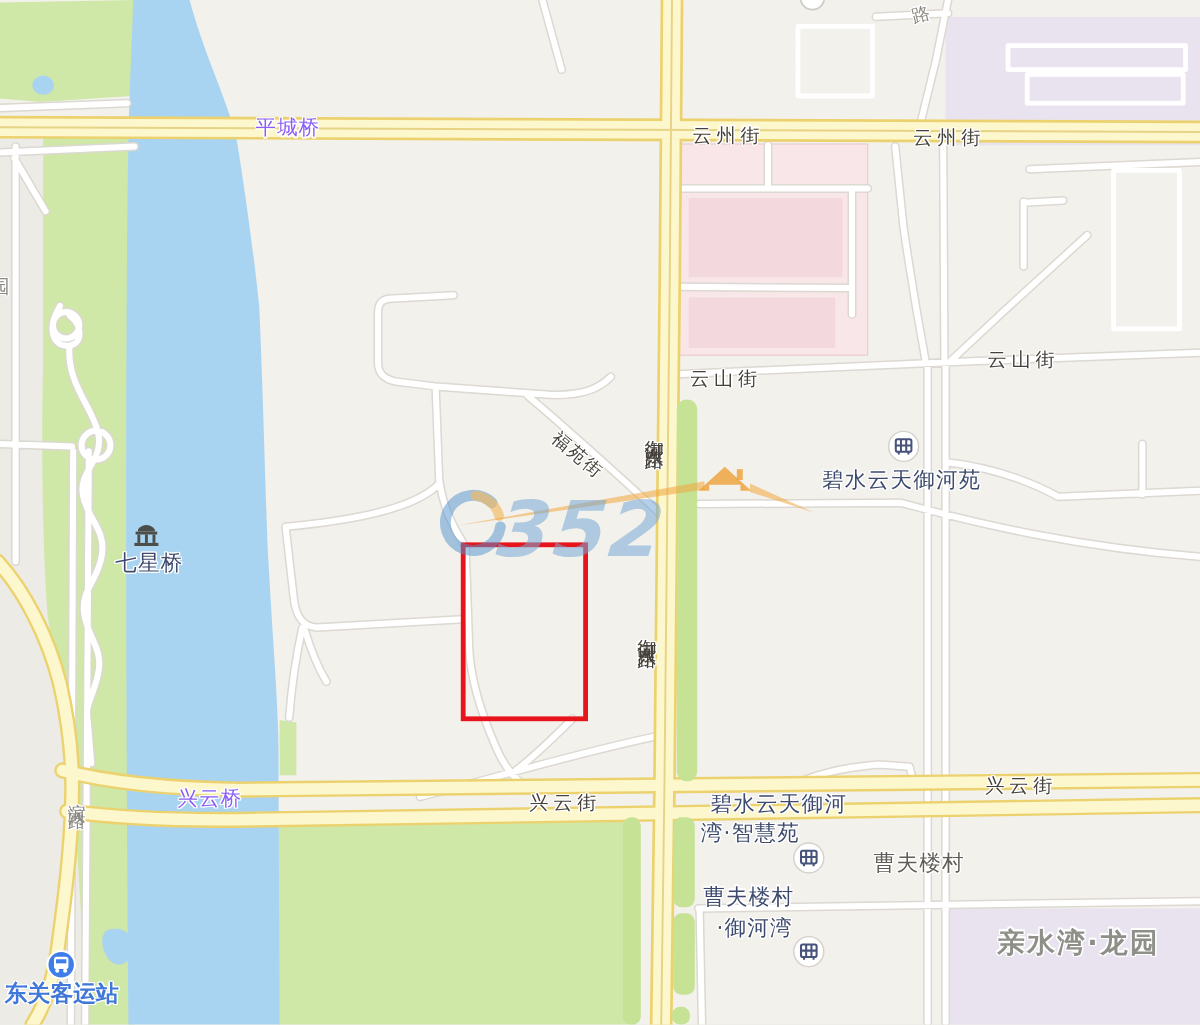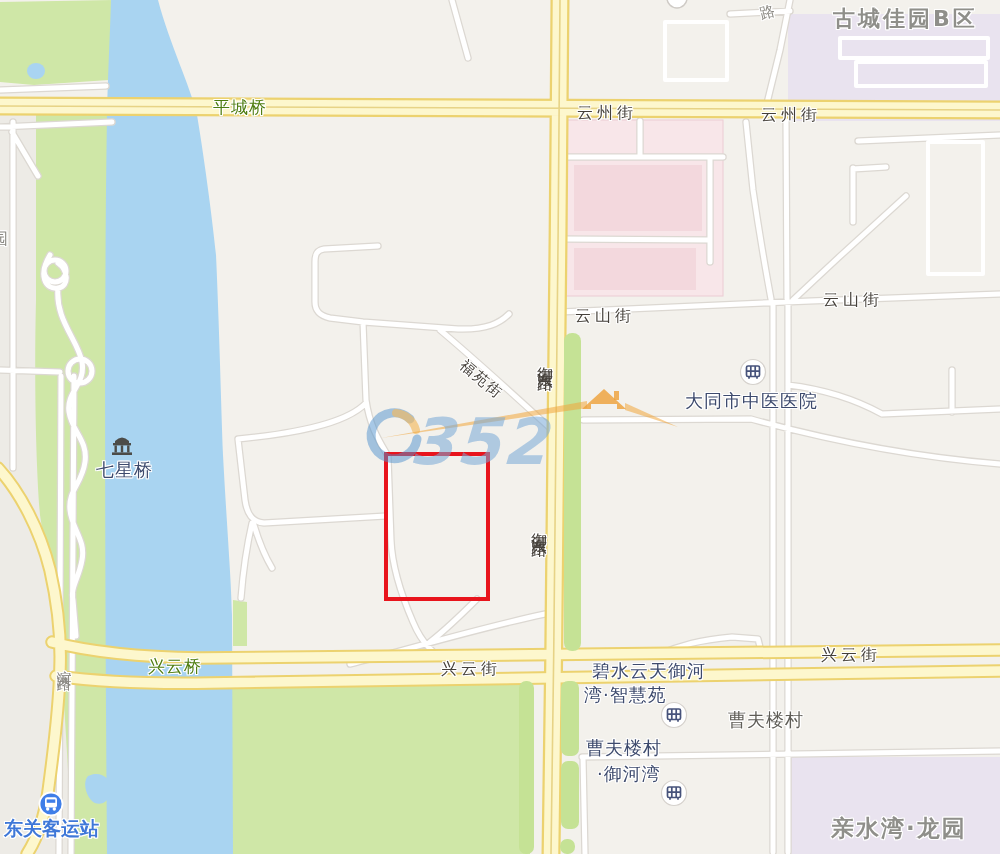--- a/index.html
+++ b/index.html
@@ -6,21 +6,21 @@
   #map-root{
     position:relative;width:1000px;height:854px;overflow:hidden;
     background:#f3f1ec;font-family:"DejaVu Sans","Liberation Sans",sans-serif;
     cursor:grab;
   }
   #map-root svg.base{position:absolute;left:0;top:0;z-index:0;}
   .lbl{position:absolute;white-space:nowrap;z-index:5;line-height:1.25;}
   .halo{text-shadow:1px 0 0 #fff,-1px 0 0 #fff,0 1px 0 #fff,0 -1px 0 #fff,
         1px 1px 0 #fff,-1px -1px 0 #fff,1px -1px 0 #fff,-1px 1px 0 #fff;}
   .rd{font-size:16px;color:#45403a;font-weight:500;letter-spacing:4px;}
-  .rd3{font-size:17px;color:#4d7c0f;font-weight:500;letter-spacing:1px;}
+  .rd3{font-size:17px;color:#8b5cf6;font-weight:500;letter-spacing:1px;}
   .vert{writing-mode:vertical-rl;text-orientation:upright;letter-spacing:3px;line-height:1;}
   .gray{color:#8b8983;font-size:15px;font-weight:500;}
   .navy{color:#3d4a6d;font-size:18px;font-weight:500;letter-spacing:1px;}
   .redlbl{color:#c03049;font-size:23px;font-weight:700;letter-spacing:3px;}
   .big{color:#8f8f8a;font-weight:700;}
   .blue{color:#3f78d8;font-size:19px;font-weight:600;}
   .vill{color:#5f5d57;font-size:18px;font-weight:500;letter-spacing:1px;}
   .rot40{transform:rotate(40deg);transform-origin:left top;font-size:15px;letter-spacing:2px;}
   .rotlu{transform:rotate(-14deg);}
   #highlight-rect{
@@ -235,29 +235,28 @@
   <span class="lbl rd halo" style="left:575px;top:306px;">云山街</span>
   <span class="lbl rd halo" style="left:823px;top:290px;">云山街</span>
   <span class="lbl rd halo vert" style="left:537px;top:354px;font-size:16px;">御河东路</span>
   <span class="lbl rd halo vert" style="left:531px;top:520px;font-size:16px;">御河东路</span>
   <span class="lbl rd halo rot40" style="left:468px;top:356px;">福苑街</span>
   <span class="lbl gray halo vert" style="left:56px;top:658px;">滨河路</span>
   <span class="lbl rd3 halo" style="left:148px;top:656px;">兴云桥</span>
   <span class="lbl rd halo" style="left:441px;top:659px;">兴云街</span>
   <span class="lbl rd halo" style="left:821px;top:645px;">兴云街</span>
 
-  <span class="lbl big halo" style="left:833px;top:5px;font-size:22px;letter-spacing:3px;">古城佳园B区</span>
-  <span class="lbl navy halo" style="left:685px;top:390px;">大同市中医医院</span>
+  <span class="lbl navy halo" style="left:685px;top:390px;">碧水云天御河苑</span>
   <span class="lbl navy halo" style="left:96px;top:459px;">七星桥</span>
   <span class="lbl navy halo" style="left:553px;top:660px;padding-left:39px;">碧水云天御河</span>
   <span class="lbl navy halo" style="left:584px;top:684px;">湾·智慧苑</span>
   <span class="lbl navy halo" style="left:586px;top:737px;">曹夫楼村</span>
   <span class="lbl navy halo" style="left:597px;top:763px;">·御河湾</span>
   <span class="lbl vill halo" style="left:728px;top:709px;">曹夫楼村</span>
-  <span class="lbl big halo" style="left:831px;top:814px;font-size:23px;letter-spacing:2px;">亲水湾·龙园</span>
+  <span class="lbl big halo" style="left:831px;top:772px;font-size:23px;letter-spacing:2px;">亲水湾·龙园</span>
   <span class="lbl blue halo" style="left:4px;top:817px;">东关客运站</span>
 
   <div id="highlight-rect"></div>
 
   <div id="watermark">
     <svg width="330" height="100" viewBox="0 0 330 100">
       <g transform="translate(41,58)">
         <path d="M16,-17 A23,23 0 1 0 23,3" fill="none" stroke="rgba(80,145,205,0.5)" stroke-width="9" stroke-linecap="round"></path>
         <path d="M2,-23 A23,23 0 0 1 22,-6" fill="none" stroke="rgba(242,186,95,0.65)" stroke-width="8" stroke-linecap="round"></path>
       </g>

